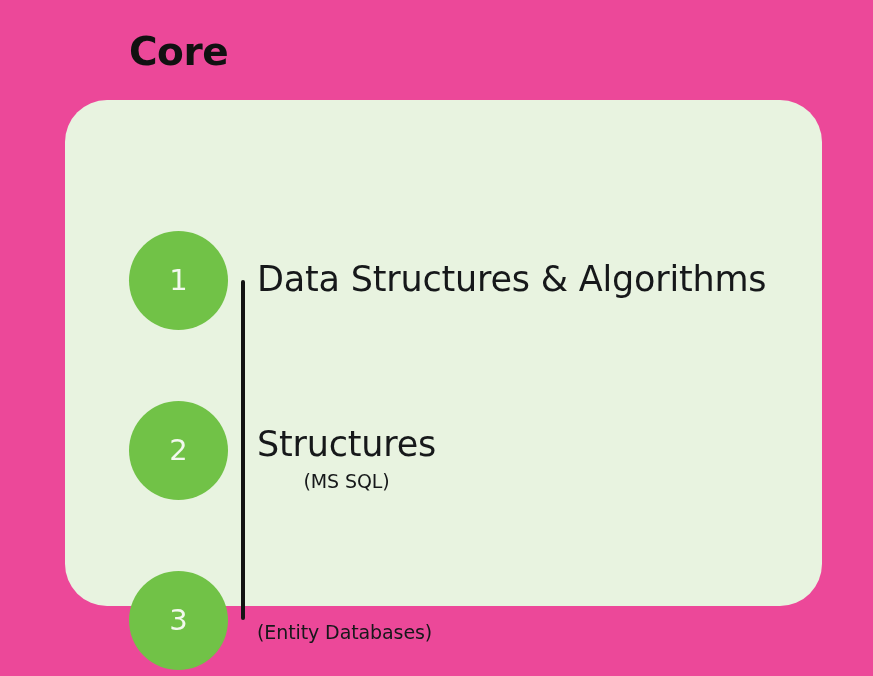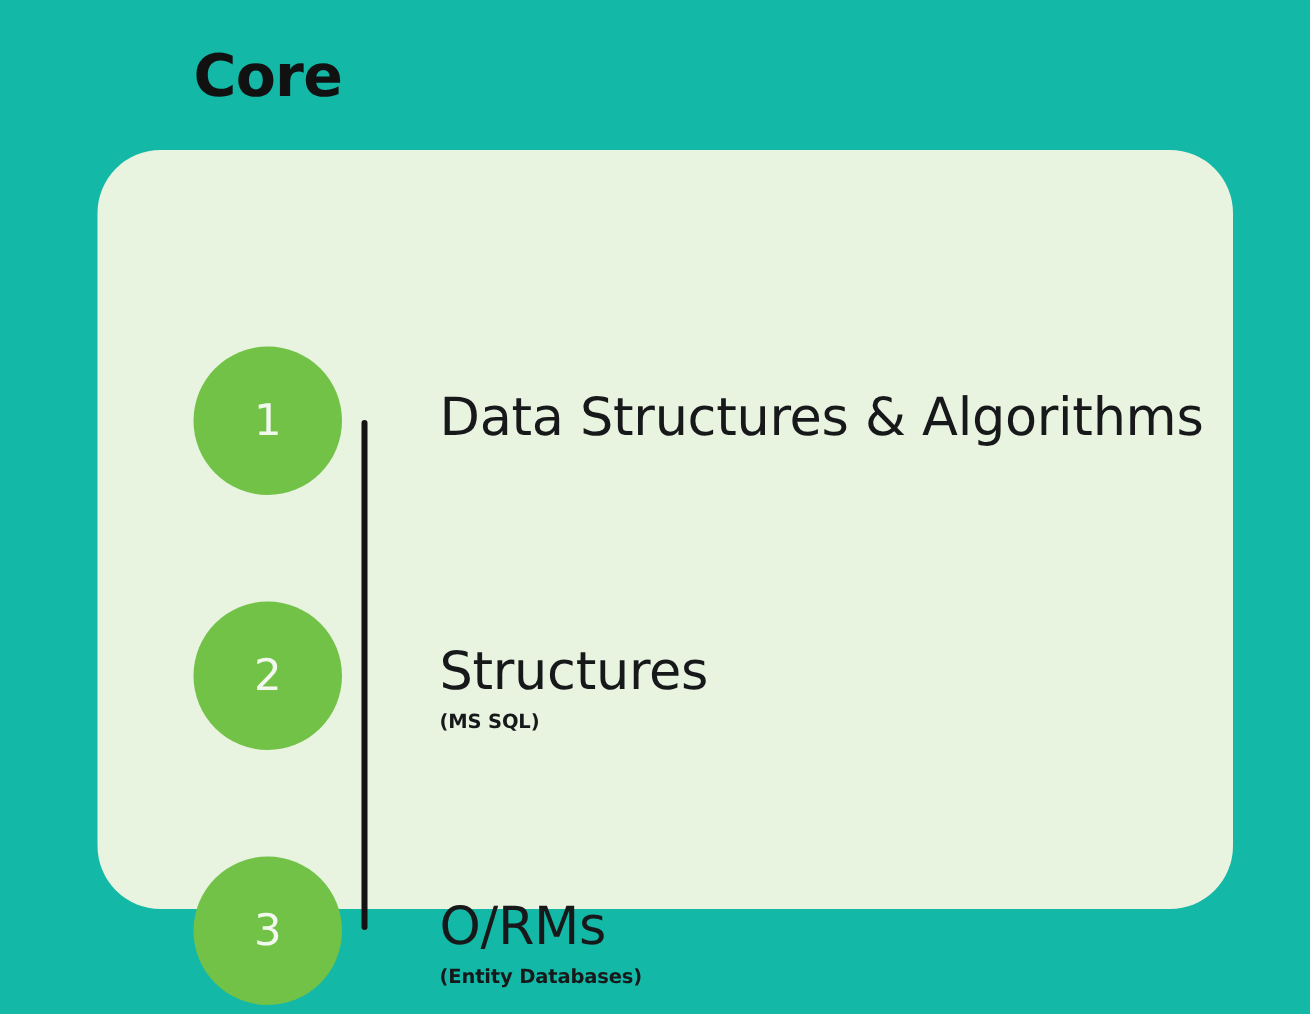--- a/index.html
+++ b/index.html
@@ -8,21 +8,21 @@
     background: #ffffff;
   }
   body {
     font-family: "DejaVu Sans", sans-serif;
     -webkit-font-smoothing: antialiased;
   }
   #stage {
     position: relative;
     width: 873px;
     height: 676px;
-    background: #14b8a6;
+    background: #ec4899;
     overflow: hidden;
   }
 
   
   #section-title {
     position: absolute;
     left: 129px;
     top: 31px;
     font-size: 39px;
     font-weight: 700;
@@ -80,36 +80,37 @@
     justify-content: center;
     z-index: 2;
   }
   .step-number {
     font-size: 29px;
     font-weight: 400;
     color: #f2f8ee;
     line-height: 1;
   }
   .step-text {
-    margin-left: 65px;
+    margin-left: 29px;
     display: flex;
     flex-direction: column;
     justify-content: center;
+    align-items: center;
   }
   .step-label {
     font-size: 35px;
     font-weight: 400;
     color: #16181a;
     line-height: 1.12;
     letter-spacing: -0.2px;
     white-space: nowrap;
   }
   .step-sub {
-    font-size: 13px;
-    font-weight: 700;
+    font-size: 19px;
+    font-weight: 400;
     color: #16181a;
     line-height: 1.2;
     margin-top: 6px;
     letter-spacing: -0.1px;
     white-space: nowrap;
   }
   .step-sub:empty { display: none; }
 
   
   #step-1 { top: 130px; }
@@ -149,20 +150,19 @@
           <div class="step-label">Structures</div>
           <div class="step-sub">(MS SQL)</div>
         </div>
       </div>
 
       <div class="step" id="step-3">
         <div class="step-badge">
           <span class="step-number">3</span>
         </div>
         <div class="step-text">
-          <div class="step-label">O/RMs</div>
           <div class="step-sub">(Entity Databases)</div>
         </div>
       </div>
 
     </div>
   </div>
 </div>
 
 </body></html>

